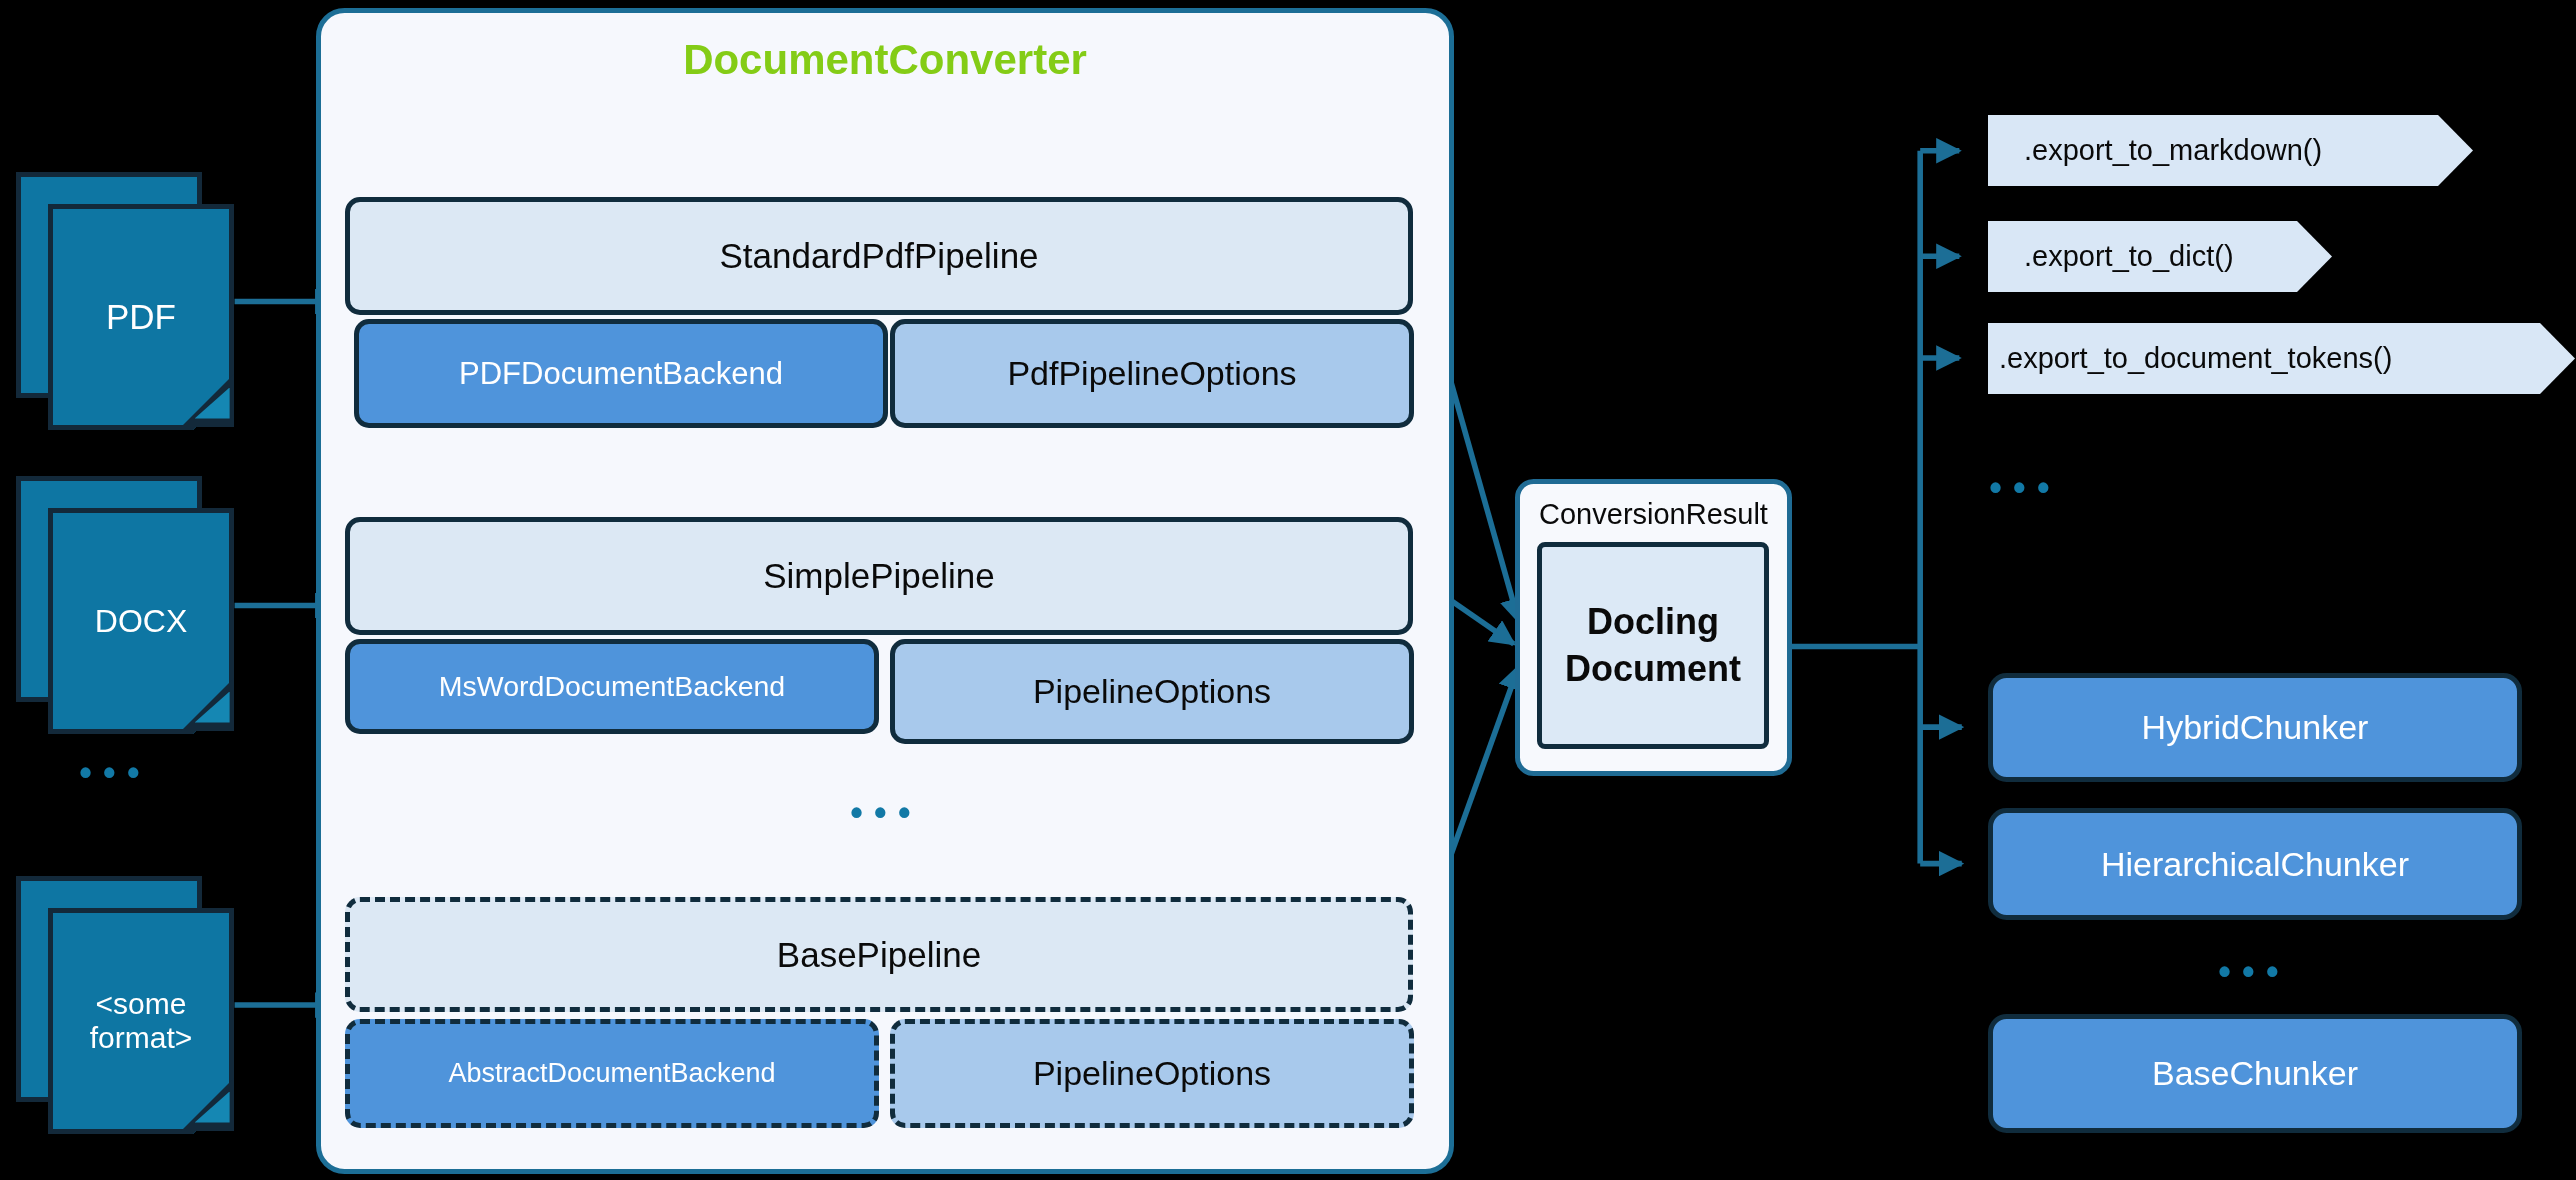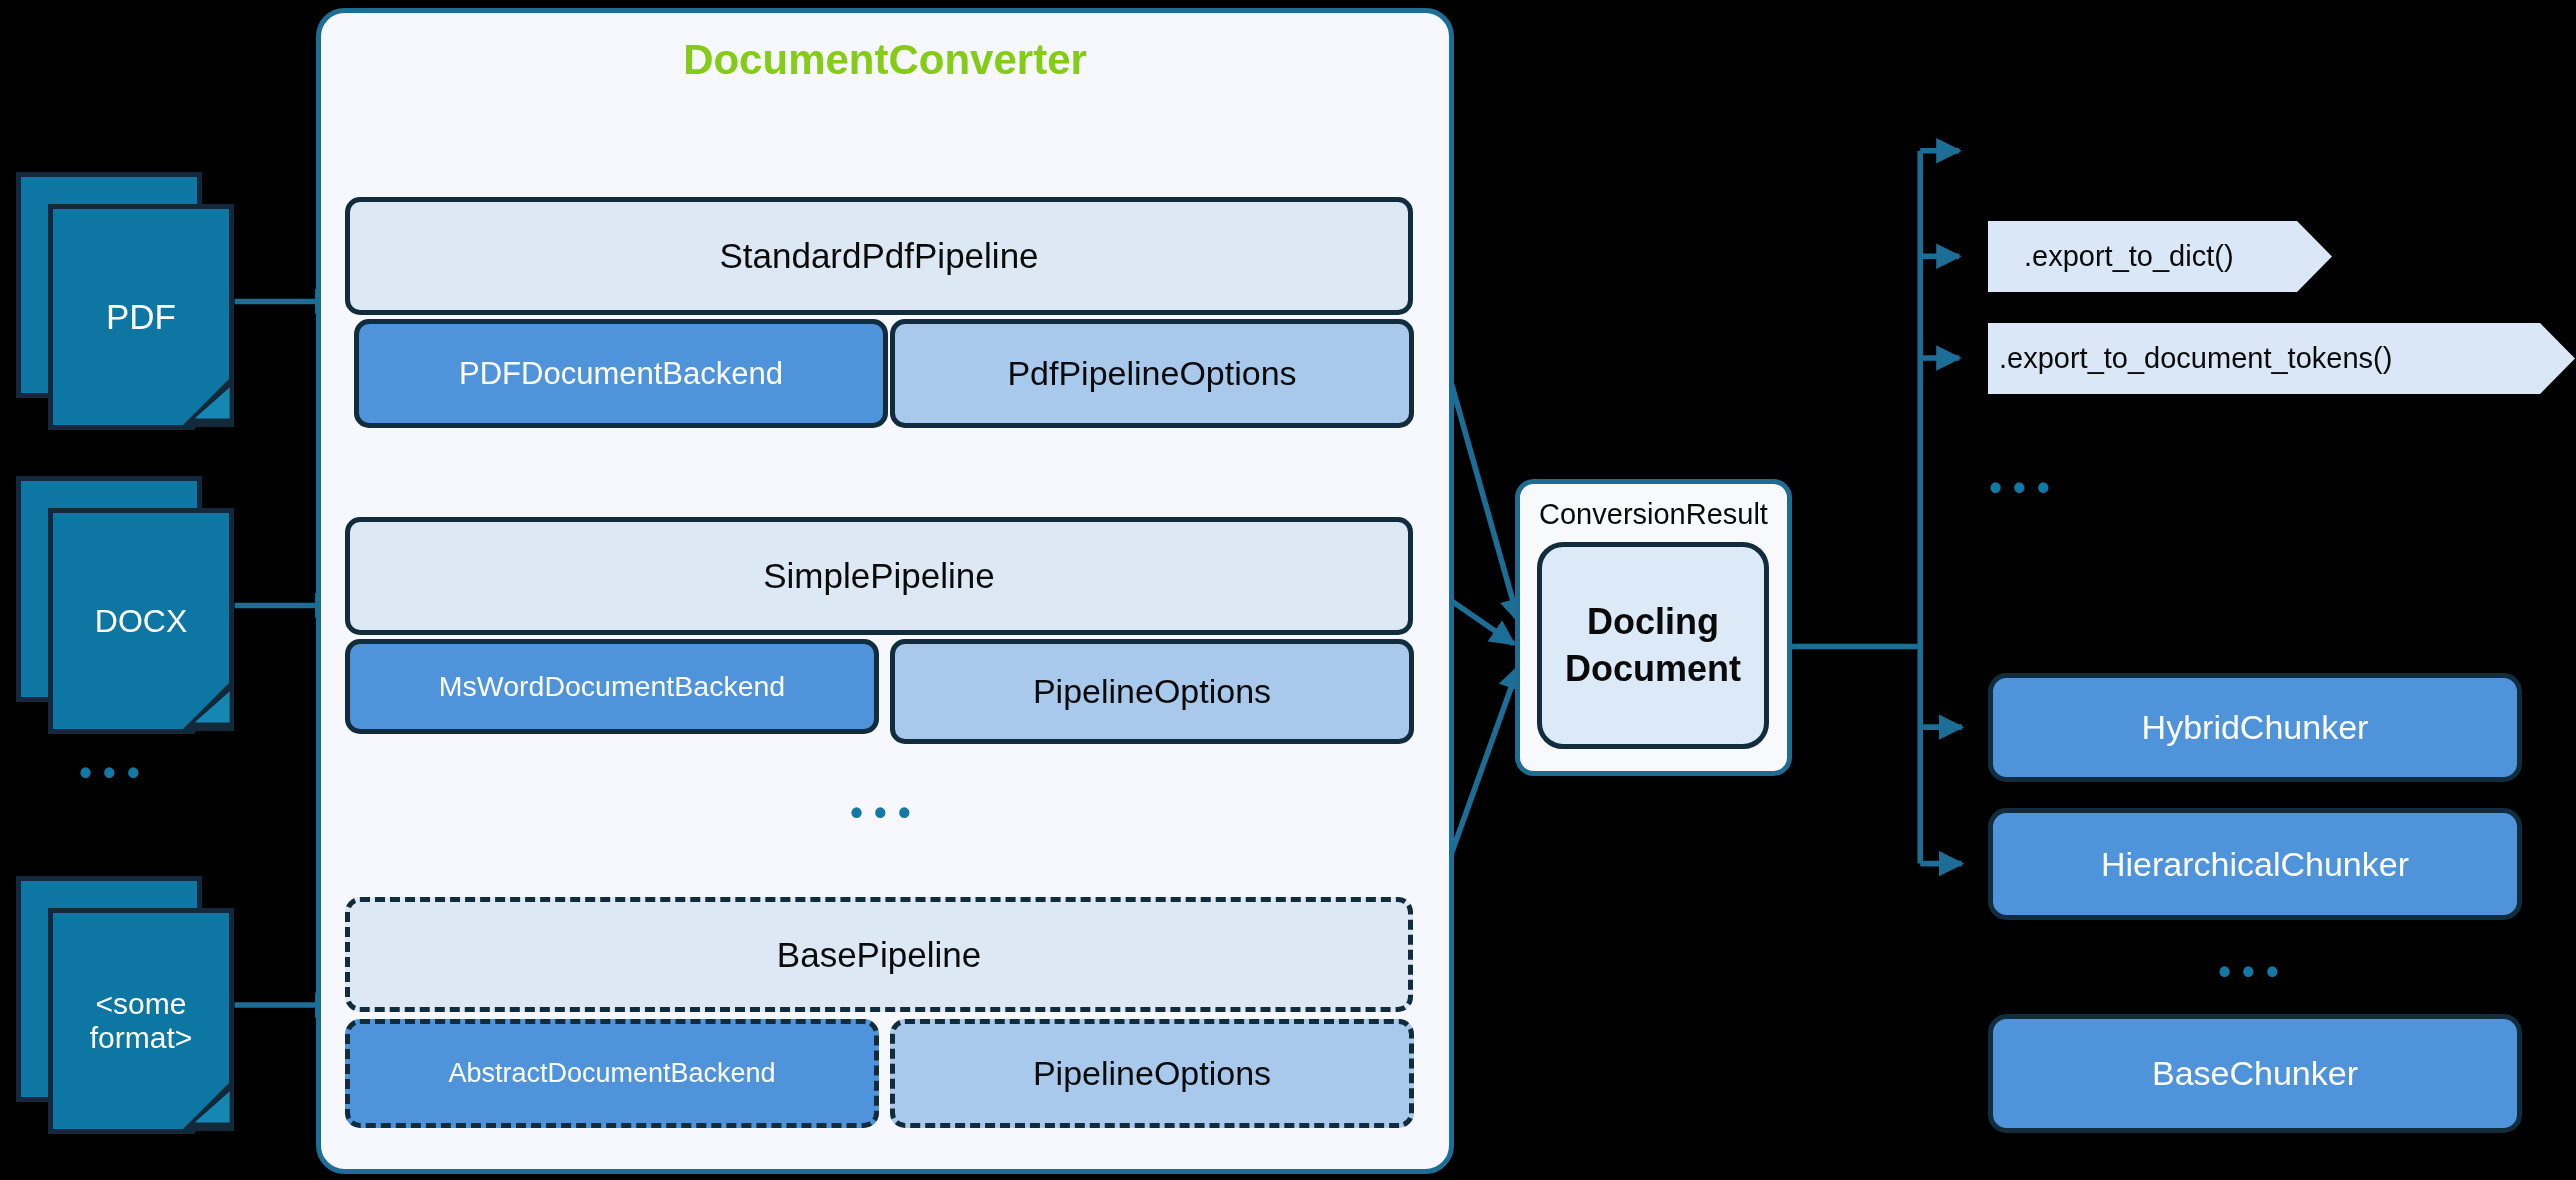--- a/index.html
+++ b/index.html
@@ -51,21 +51,21 @@
   .options  { background:#A8C9EC; font-size:34px; }
   .dashed   { border-style:dashed; }
 
   
   .conv-result {
     background:#F7F9FD; border:5px solid #1F6B94; border-radius:18.6px;
   }
   .conv-label { position:absolute; left:0; right:0; top:13.6px; text-align:center;
     font-size:29px; color:#0a0a0a; }
   .docling {
-    background:#DCE9F6; border:5.6px solid #102C3D; border-radius:26px;
+    background:#DCE9F6; border:5.6px solid #102C3D; border-radius:8px;
     display:flex; align-items:center; justify-content:center;
     font-size:36px; font-weight:bold; color:#0a0a0a; line-height:1.3; text-align:center;
   }
 
   
   .chevron {
     background:#D9E7F6;
     display:flex; align-items:center;
     padding-left:36px; font-size:29px; color:#0a0a0a;
     clip-path: polygon(0 0, calc(100% - 35px) 0, 100% 50%, calc(100% - 35px) 100%, 0 100%);
@@ -170,20 +170,21 @@
   <div class="conv-result abs" style="left:1515px; top:479px; width:277px; height:297px;">
     <div class="conv-label">ConversionResult</div>
   </div>
   <div class="docling abs" style="left:1537px; top:542px; width:232px; height:207px;">
     <span>
       <span>Docling</span><br>
       <span>Document</span>
     </span>
   </div>
 
+  <div class="chevron abs" style="left:1988px; top:115px; width:485px; height:71px;">.export_to_markdown()</div>
   <div class="chevron abs" style="left:1988px; top:221px; width:344px; height:71px;">.export_to_dict()</div>
   <div class="chevron abs" style="left:1988px; top:323px; width:587px; height:71px;padding-left:11px;">.export_to_document_tokens()</div>
 
   <div class="dots abs" style="left:1957px; top:464px;">•••</div>
 
   <div class="chunker abs" style="left:1988px; top:673px; width:534px; height:109px;">HybridChunker</div>
   <div class="chunker abs" style="left:1988px; top:808px; width:534px; height:112px;">HierarchicalChunker</div>
 
   <div class="dots abs" style="left:2186px; top:948px;">•••</div>
 

